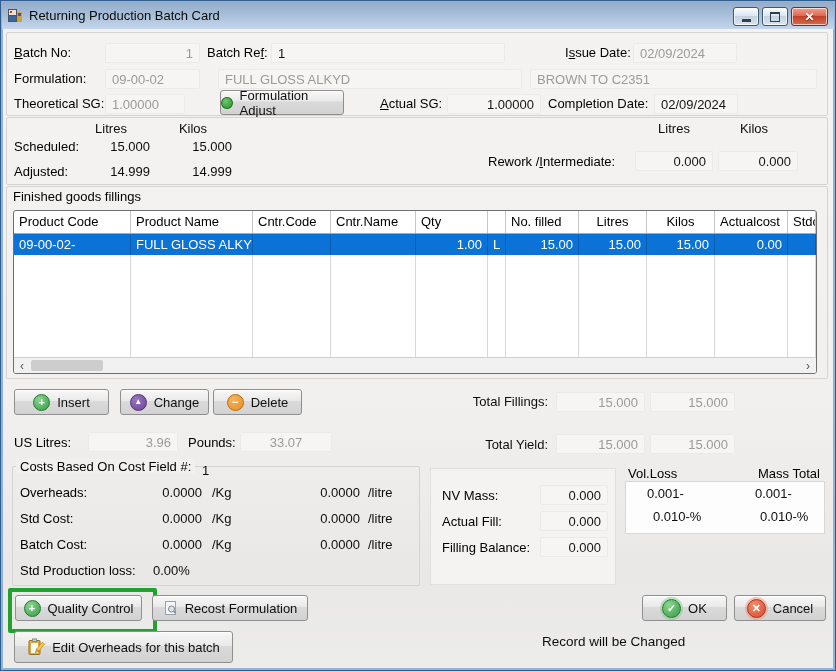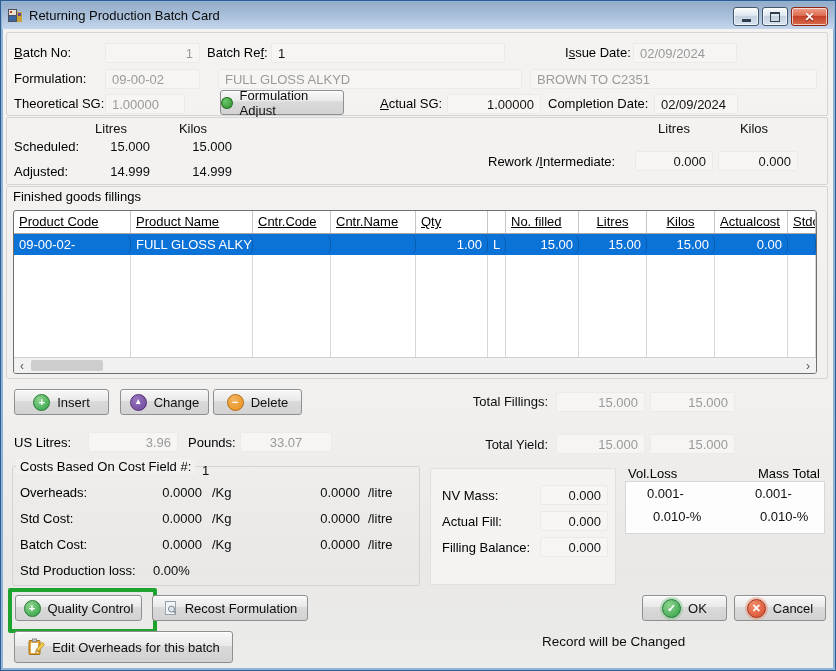--- a/index.html
+++ b/index.html
@@ -38,24 +38,24 @@
   .cap-close{background:linear-gradient(#f0a28f,#dd6a4e 45%,#c13f27 46%,#d96a4c);border-color:#8e2513;}
   .glyph-min{width:9px;height:3px;background:#2f3f4f;margin-top:7px;}
   .glyph-restore{width:8px;height:7px;border:1px solid #2f3f4f;border-top-width:2px;background:transparent;}
   .glyph-x{color:#fff;font-size:12px;font-weight:bold;text-shadow:0 1px 1px #7c1f10;}
   
   .grid{position:absolute;left:13px;top:210px;width:804px;height:164px;background:#fff;
     border:1px solid #6f6f6f;border-radius:3px;overflow:hidden;box-sizing:border-box;}
   .grow{display:grid;grid-template-columns:117px 122px 78px 85px 72px 18px 73px 68px 68px 73px 1fr;}
   .grow .cell{padding:3px 5px;font-size:13px;white-space:nowrap;overflow:hidden;box-sizing:border-box;}
   .ghead{height:22px;border-bottom:1px solid #a8a8a8;align-items:stretch;}
-  .ghead .cell{border-right:1px solid #c6c6c6;color:#000;text-decoration:underline;}
+  .ghead .cell{border-right:1px solid #c6c6c6;color:#000;}
   .ghead .cell.c{text-align:center;}
   .grow-sel{height:21px;background:#0b72d8;color:#fff;}
-  .grow-sel .cell{border-right:1px solid rgba(0,0,0,0.18);border-radius:7px;}
+  .grow-sel .cell{border-right:1px solid rgba(0,0,0,0.18);}
   .grow-sel .cell.r{text-align:right;}
   .grow-sel .cell.c{text-align:center;padding-left:2px;padding-right:2px;}
   .gfill{height:106px;}
   .gfill .cell{border-right:1px solid #d8d8d8;height:106px;}
   .hscroll{position:absolute;left:0;bottom:0;width:100%;height:15px;background:#f1f1f1;
     border-top:1px solid #d0d0d0;display:flex;align-items:center;}
   .sb-btn{width:16px;height:15px;display:flex;align-items:center;justify-content:center;
     color:#555;font-size:12px;line-height:1;}
   .sb-thumb{position:absolute;left:17px;top:2px;width:72px;height:11px;background:#cdcdcd;border-radius:2px;}
   .sb-spacer{flex:1;}

